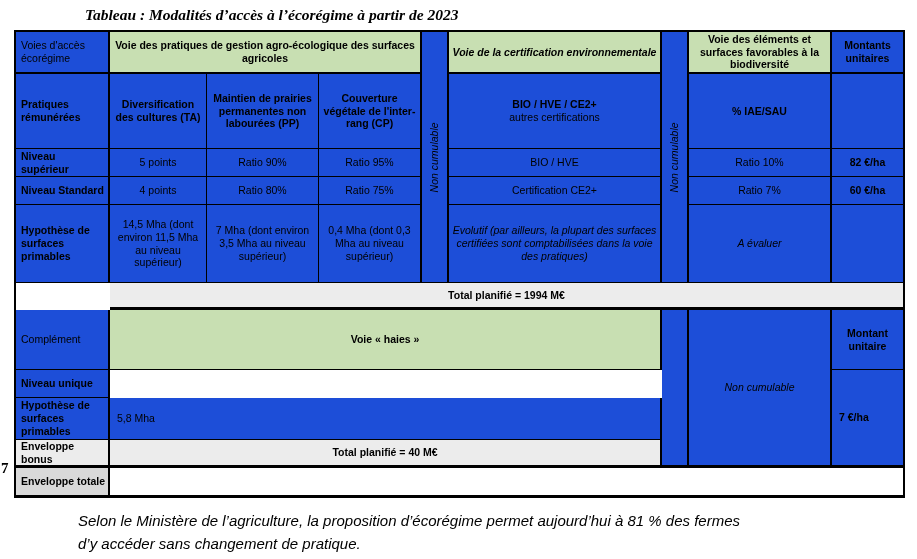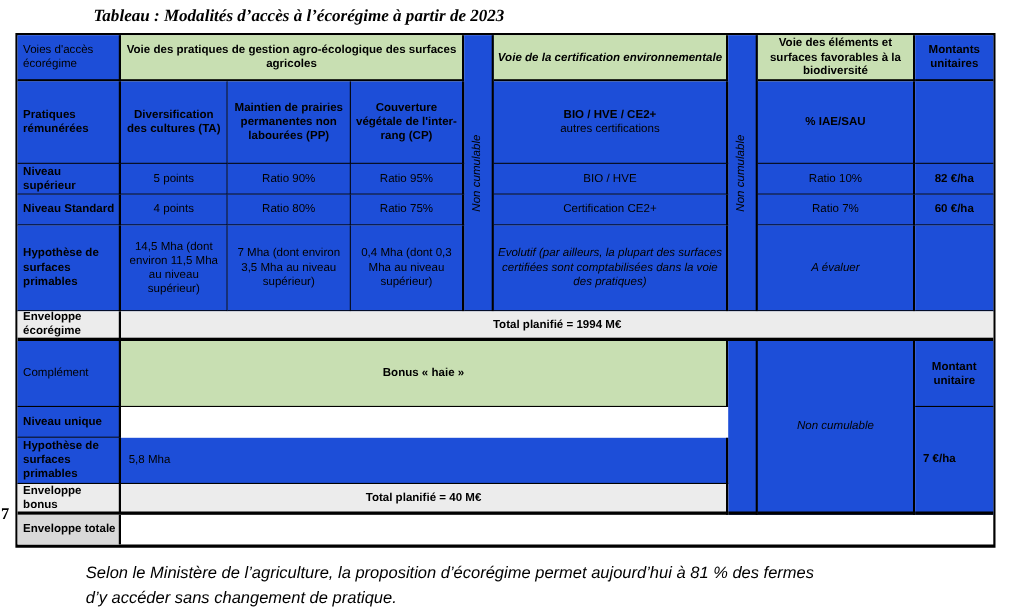--- a/index.html
+++ b/index.html
@@ -103,25 +103,24 @@
   <div class="c b br0" style="grid-column:9;grid-row:4">60 €/ha</div>
 
   <div class="c lbl br2" style="grid-column:1;grid-row:5">Hypothèse de surfaces primables</div>
   <div class="c" style="grid-column:2;grid-row:5">14,5 Mha (dont environ 11,5 Mha au niveau supérieur)</div>
   <div class="c" style="grid-column:3;grid-row:5">7 Mha (dont environ 3,5 Mha au niveau supérieur)</div>
   <div class="c br2" style="grid-column:4;grid-row:5">0,4 Mha (dont 0,3 Mha au niveau supérieur)</div>
   <div class="c i br2" style="grid-column:6;grid-row:5">Evolutif (par ailleurs, la plupart des surfaces certifiées sont comptabilisées dans la voie des pratiques)</div>
   <div class="c i br2" style="grid-column:8;grid-row:5">A évaluer</div>
   <div class="c br0" style="grid-column:9;grid-row:5"></div>
 
-  <div class="c lbl gray bb3 br2" style="grid-column:1;grid-row:6">Enveloppe écorégime</div>
   <div class="c gray b bb3 br0" style="grid-column:2/10;grid-row:6">Total planifié = 1994 M€</div>
 
   <div class="c lbl rg br2" style="grid-column:1;grid-row:7">Complément</div>
-  <div class="c green b br2" style="grid-column:2/7;grid-row:7">Bonus « haie »</div>
+  <div class="c green b br2" style="grid-column:2/7;grid-row:7">Voie « haies »</div>
   <div class="c bb3 br2" style="grid-column:7;grid-row:7/11"></div>
   <div class="c i bb3 br2" style="grid-column:8;grid-row:7/11">Non cumulable</div>
   <div class="c b br0" style="grid-column:9;grid-row:7">Montant unitaire</div>
 
   <div class="c lbl br2" style="grid-column:1;grid-row:8">Niveau unique</div>
   <div class="c b left bb3 br0" style="grid-column:9;grid-row:8/11">7 €/ha</div>
 
   <div class="c lbl br2" style="grid-column:1;grid-row:9">Hypothèse de surfaces primables</div>
   <div class="c left br2" style="grid-column:2/7;grid-row:9">5,8 Mha</div>
 

